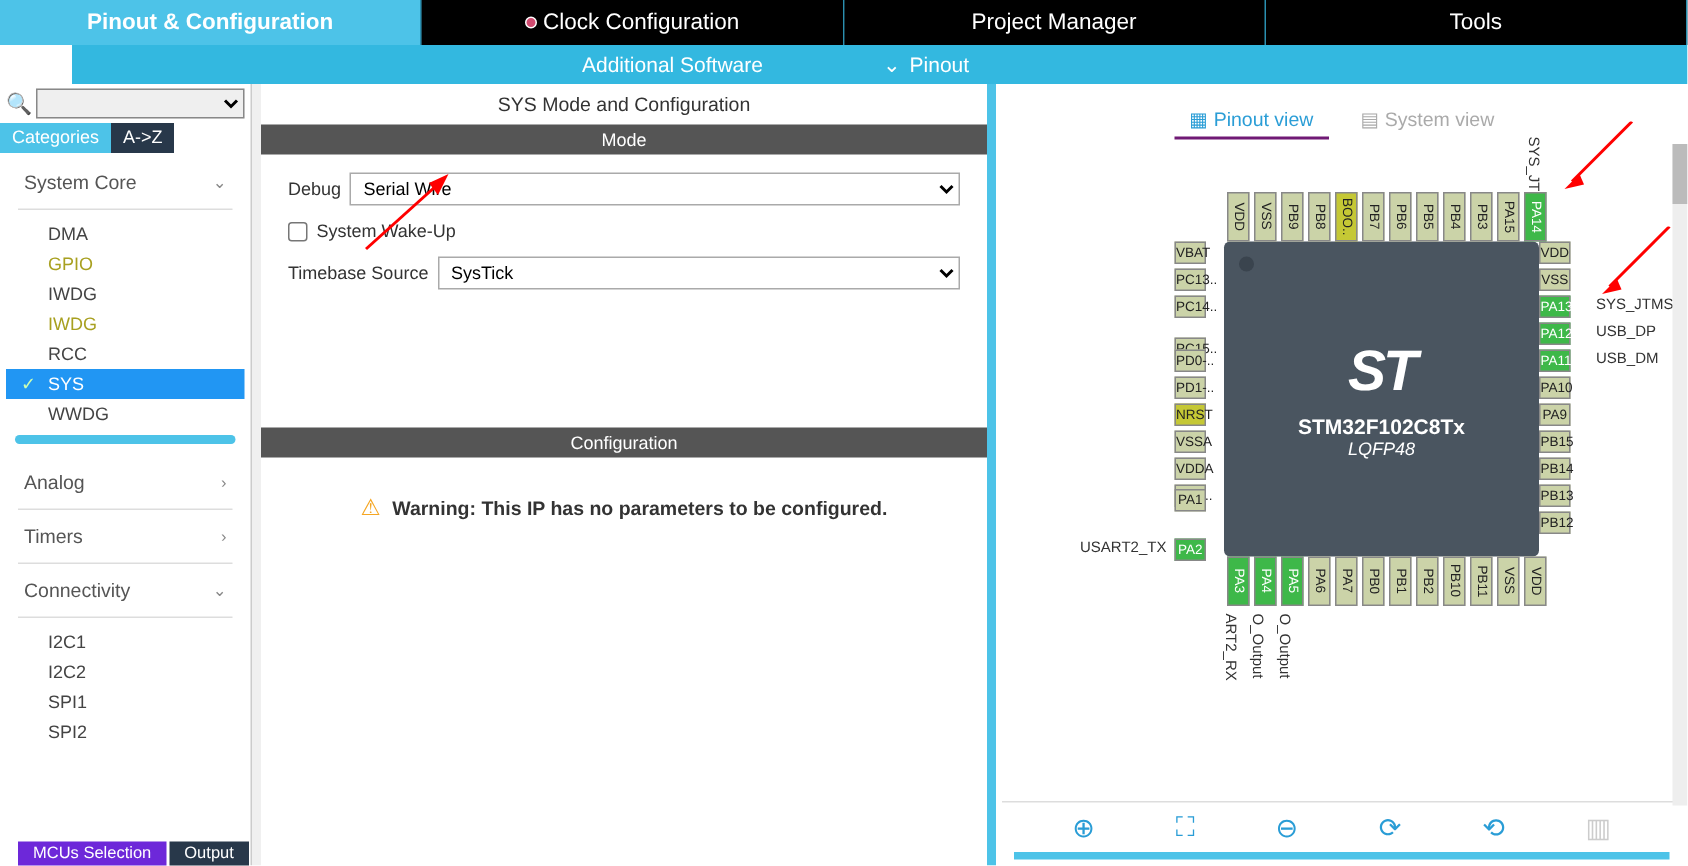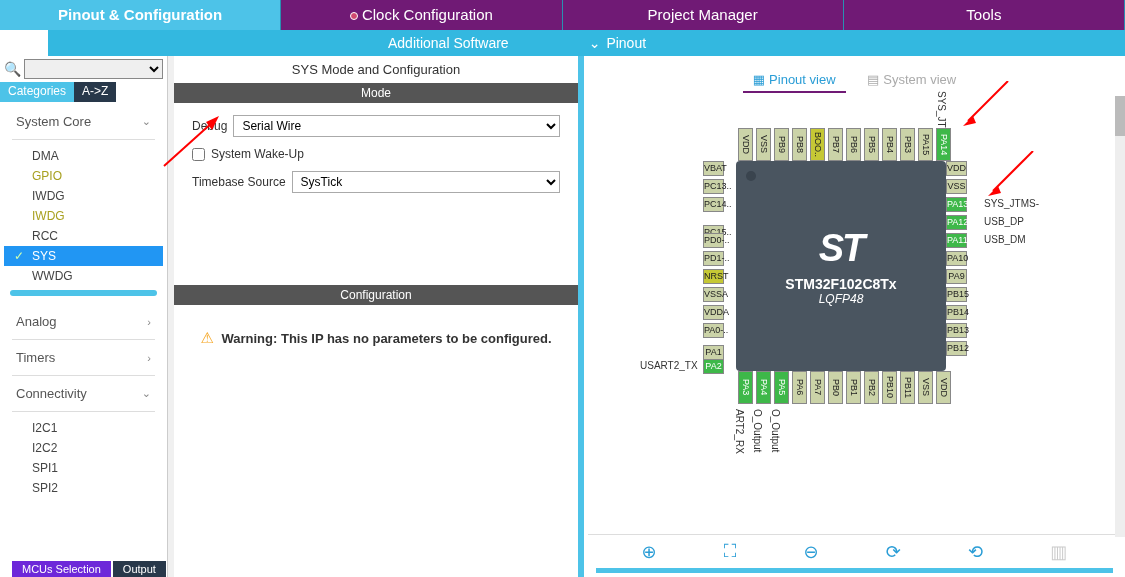--- a/index.html
+++ b/index.html
@@ -1,21 +1,21 @@
 <!DOCTYPE html>
 <html><head>
 <meta charset="utf-8">
 <style>
 * { box-sizing: border-box; margin: 0; padding: 0; font-family: Arial, sans-serif; }
 body { width: 1125px; height: 577px; background: #fff; overflow: hidden; font-size: 12px; }
 
 .top-tabs { display: flex; background: #4dc3e8; height: 30px; }
 .top-tab { flex: 1; text-align: center; line-height: 30px; color: #fff; font-size: 15px; border-right: 1px solid #2a8fb0; cursor: pointer; }
 .top-tab.active { background: #4dc3e8; color: #fff; font-weight: bold; }
-.top-tab.inactive { background: #701a75; }
+.top-tab.inactive { background: #000000; }
 .top-tab .dot { display: inline-block; width: 8px; height: 8px; border-radius: 50%; background: #d04a6f; border: 1px solid #fff; margin-right: 4px; }
 
 .sub-bar { display: flex; background: #33b8e0; height: 26px; color: #fff; line-height: 26px; font-size: 14px; margin-left: 48px; }
 .sub-bar .sp { width: 300px; }
 .sub-bar .item { padding: 0 40px; }
 .sub-bar .chev { margin-right: 6px; }
 
 .main { display: flex; height: 521px; }
 
 .left-panel { width: 168px; border-right: 1px solid #ccc; display: flex; flex-direction: column; }
@@ -32,21 +32,21 @@
 .tree-section { padding: 6px 12px; color: #555; font-size: 13px; display: flex; justify-content: space-between; align-items: center; cursor: pointer; }
 .tree-section .arrow { color: #888; font-size: 11px; }
 .tree-items { padding: 2px 0 8px 0; }
 .tree-item { padding: 3px 8px 3px 28px; font-size: 12px; color: #444; cursor: pointer; }
 .tree-item.yellow { color: #a8a020; }
 .tree-item.selected { background: #2196f3; color: #fff; position: relative; }
 .tree-item.selected::before { content: "✓"; position: absolute; left: 10px; color: #ceffb0; }
 .tree-divider { height: 6px; margin: 4px 6px; background: #4dc3e8; border-radius: 3px; }
 .tree hr { border: none; border-top: 1px solid #ddd; margin: 4px 8px; }
 
-.middle-panel { width: 410px; background: #fff; display: flex; flex-direction: column; border-right: 6px solid #4dc3e8; }
+.middle-panel { width: 490px; background: #fff; display: flex; flex-direction: column; border-right: 6px solid #4dc3e8; }
 .mid-divider { width: 6px; background: #f0f0f0; }
 .mid-title { text-align: center; padding: 6px; font-size: 13px; color: #333; }
 .mid-header { background: #555; color: #fff; text-align: center; padding: 3px; font-size: 12px; }
 .mid-body { padding: 12px 18px; }
 .form-row { display: flex; align-items: center; margin-bottom: 10px; font-size: 12px; color: #333; }
 .form-row label { margin-right: 6px; white-space: nowrap; }
 .form-row select { flex: 1; height: 22px; border: 1px solid #aaa; font-size: 12px; padding: 0 4px; background: #fff; }
 .form-row input[type=checkbox] { margin-right: 6px; }
 .warning-row { text-align: center; padding: 24px 10px; font-size: 13px; color: #333; }
 .warning-row .tri { color: #f5a623; font-size: 15px; margin-right: 4px; }
@@ -198,21 +198,21 @@
       <div class="pin h khaki" style="left:115px; top:60px">VBAT</div>
       <div class="pin h khaki" style="left:115px; top:78px">PC13..</div>
       <div class="pin h khaki" style="left:115px; top:96px">PC14..</div>
       <div class="pin h khaki" style="left:115px; top:124px">PC15..</div>
       <div class="pin h khaki" style="left:115px; top:132px">PD0-..</div>
       <div class="pin h khaki" style="left:115px; top:150px">PD1-..</div>
       <div class="pin h yellow" style="left:115px; top:168px">NRST</div>
       <div class="pin h khaki" style="left:115px; top:186px">VSSA</div>
       <div class="pin h khaki" style="left:115px; top:204px">VDDA</div>
       <div class="pin h khaki" style="left:115px; top:222px">PA0-..</div>
-      <div class="pin h khaki" style="left:115px; top:244px">PA1</div>
+      <div class="pin h khaki" style="left:115px; top:225px">PA1</div>
       <div class="pin h green" style="left:115px; top:258px">PA2</div>
       <div class="pin-label" style="left:52px; top:259px">USART2_TX</div>
 
       <div class="pin h khaki" style="left:358px; top:60px">VDD</div>
       <div class="pin h khaki" style="left:358px; top:78px">VSS</div>
       <div class="pin h green" style="left:358px; top:96px">PA13</div>
       <div class="pin-label" style="left:396px; top:97px">SYS_JTMS-</div>
       <div class="pin h green" style="left:358px; top:114px">PA12</div>
       <div class="pin-label" style="left:396px; top:115px">USB_DP</div>
       <div class="pin h green" style="left:358px; top:132px">PA11</div>

